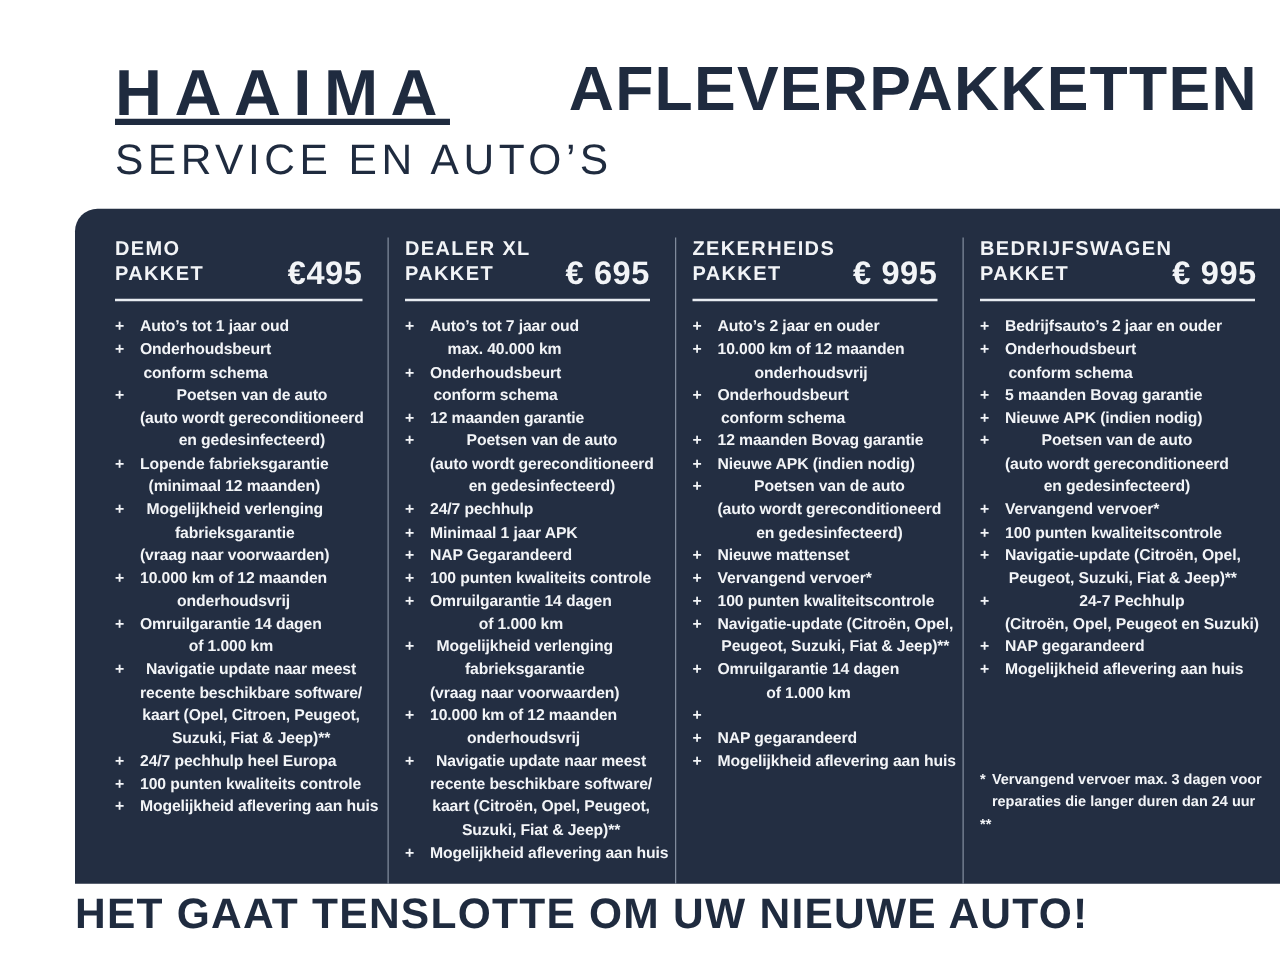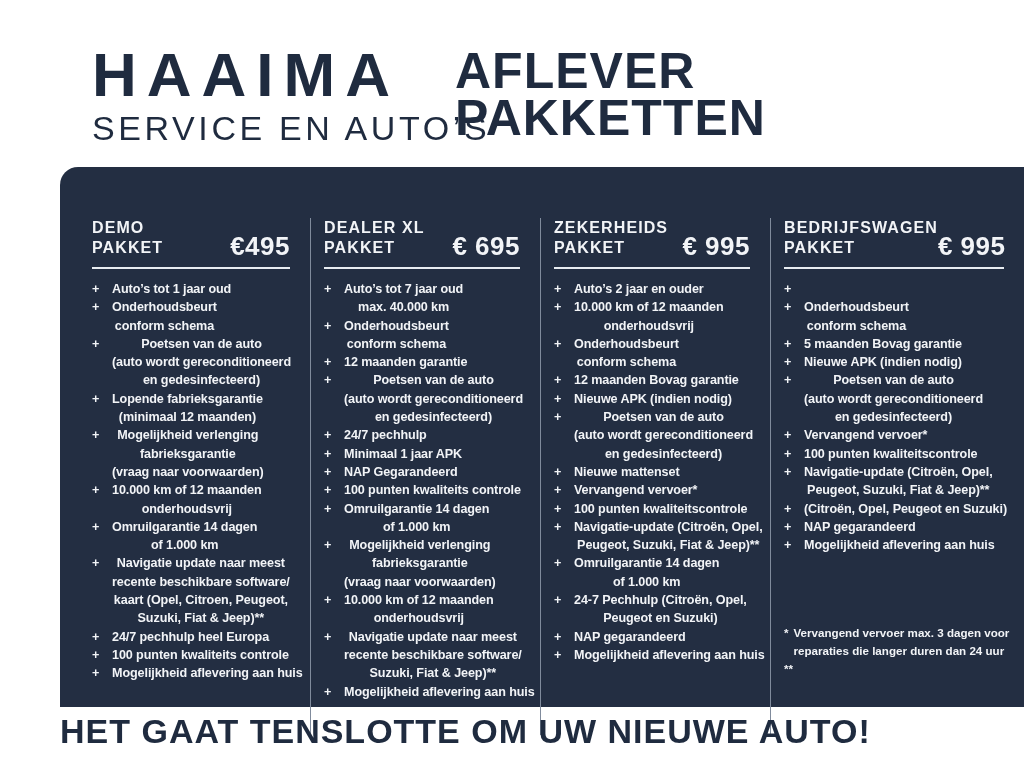--- a/index.html
+++ b/index.html
@@ -8,30 +8,30 @@
   }
   *{box-sizing:border-box;}
   html,body{margin:0;padding:0;}
   body{
     width:1024px;height:768px;position:relative;overflow:hidden;
     background:var(--bg);
     font-family:"Liberation Sans", sans-serif;
     color:var(--navy);
   }
   .logo{position:absolute;left:92px;top:44px;}
-  .logo-title{font-size:62px;line-height:62px;font-weight:bold;letter-spacing:10px;color:var(--navy);}
+  .logo-title{font-size:52px;line-height:62px;font-weight:bold;letter-spacing:10px;color:var(--navy);text-decoration:underline;}
   .logo-subtitle{font-size:34px;letter-spacing:3.6px;margin-top:3px;font-weight:400;color:var(--navy);}
-  .page-title{position:absolute;left:455px;top:48px;margin:0;display:flex;flex-direction:column;
+  .page-title{position:absolute;left:455px;top:48px;margin:0;display:flex;flex-direction:row;
     font-size:50px;line-height:47px;font-weight:bold;letter-spacing:1px;color:var(--navy);}
   .panel{
     position:absolute;left:60px;top:167px;width:964px;height:540px;
     background:var(--panel);color:var(--panel-text);
     border-radius:18px 0 0 0;
   }
-  .grid{display:grid;grid-template-columns:250px 230px 230px 254px;height:100%;padding-top:23px;margin-top:28px;}
+  .grid{display:grid;grid-template-columns:250px 230px 230px 254px;height:100%;padding-top:23px;}
   .pkg{padding-left:13px;padding-right:2px;min-width:0;}
   .pkg:first-child{padding-left:32px;}
   .pkg + .pkg{border-left:1px solid var(--divider);}
   .pkg-header{display:flex;justify-content:space-between;align-items:flex-end;padding-right:18px;}
   .pkg-title{margin:0;font-size:16px;line-height:20px;font-weight:bold;letter-spacing:1.1px;}
   .pkg-price{font-size:26px;font-weight:bold;line-height:23px;letter-spacing:0.5px;white-space:nowrap;}
   .rule{height:2px;background:var(--rule);margin:9px 18px 0 0;}
   .list{margin-top:11px;font-size:12.6px;line-height:18.3px;font-weight:bold;letter-spacing:-0.1px;}
   .item{display:flex;}
   .plus{width:11px;margin-right:9px;flex:none;}
@@ -234,20 +234,21 @@
             <span class="item-text">
               <div>10.000 km of 12 maanden</div>
               <div>onderhoudsvrij</div>
             </span>
           </div>
           <div class="item">
             <span class="plus">+</span>
             <span class="item-text">
               <div>Navigatie update naar meest</div>
               <div>recente beschikbare software/</div>
+              <div>kaart (Citroën, Opel, Peugeot,</div>
               <div>Suzuki, Fiat &amp; Jeep)**</div>
             </span>
           </div>
           <div class="item">
             <span class="plus">+</span>
             <span class="item-text">
               <div>Mogelijkheid aflevering aan huis</div>
             </span>
           </div>
         </div>
@@ -331,24 +332,20 @@
           </div>
           <div class="item">
             <span class="plus">+</span>
             <span class="item-text">
               <div>Omruilgarantie 14 dagen</div>
               <div>of 1.000 km</div>
             </span>
           </div>
           <div class="item">
             <span class="plus">+</span>
-            <span class="item-text">
-              <div>24-7 Pechhulp (Citroën, Opel,</div>
-              <div>Peugeot en Suzuki)</div>
-            </span>
           </div>
           <div class="item">
             <span class="plus">+</span>
             <span class="item-text">
               <div>NAP gegarandeerd</div>
             </span>
           </div>
           <div class="item">
             <span class="plus">+</span>
             <span class="item-text">
@@ -364,20 +361,23 @@
       <h2 class="pkg-title">
             <div>BEDRIJFSWAGEN</div>
             <div>PAKKET</div>
           </h2>
       <div class="pkg-price">€ 995</div>
     </div>
     <div class="rule"></div>
     <div class="list">
           <div class="item">
             <span class="plus">+</span>
+            <span class="item-text">
+              <div>Bedrijfsauto’s 2 jaar en ouder</div>
+            </span>
           </div>
           <div class="item">
             <span class="plus">+</span>
             <span class="item-text">
               <div>Onderhoudsbeurt</div>
               <div>conform schema</div>
             </span>
           </div>
           <div class="item">
             <span class="plus">+</span>
@@ -414,20 +414,21 @@
           <div class="item">
             <span class="plus">+</span>
             <span class="item-text">
               <div>Navigatie-update (Citroën, Opel,</div>
               <div>Peugeot, Suzuki, Fiat &amp; Jeep)**</div>
             </span>
           </div>
           <div class="item">
             <span class="plus">+</span>
             <span class="item-text">
+              <div>24-7 Pechhulp</div>
               <div>(Citroën, Opel, Peugeot en Suzuki)</div>
             </span>
           </div>
           <div class="item">
             <span class="plus">+</span>
             <span class="item-text">
               <div>NAP gegarandeerd</div>
             </span>
           </div>
           <div class="item">

